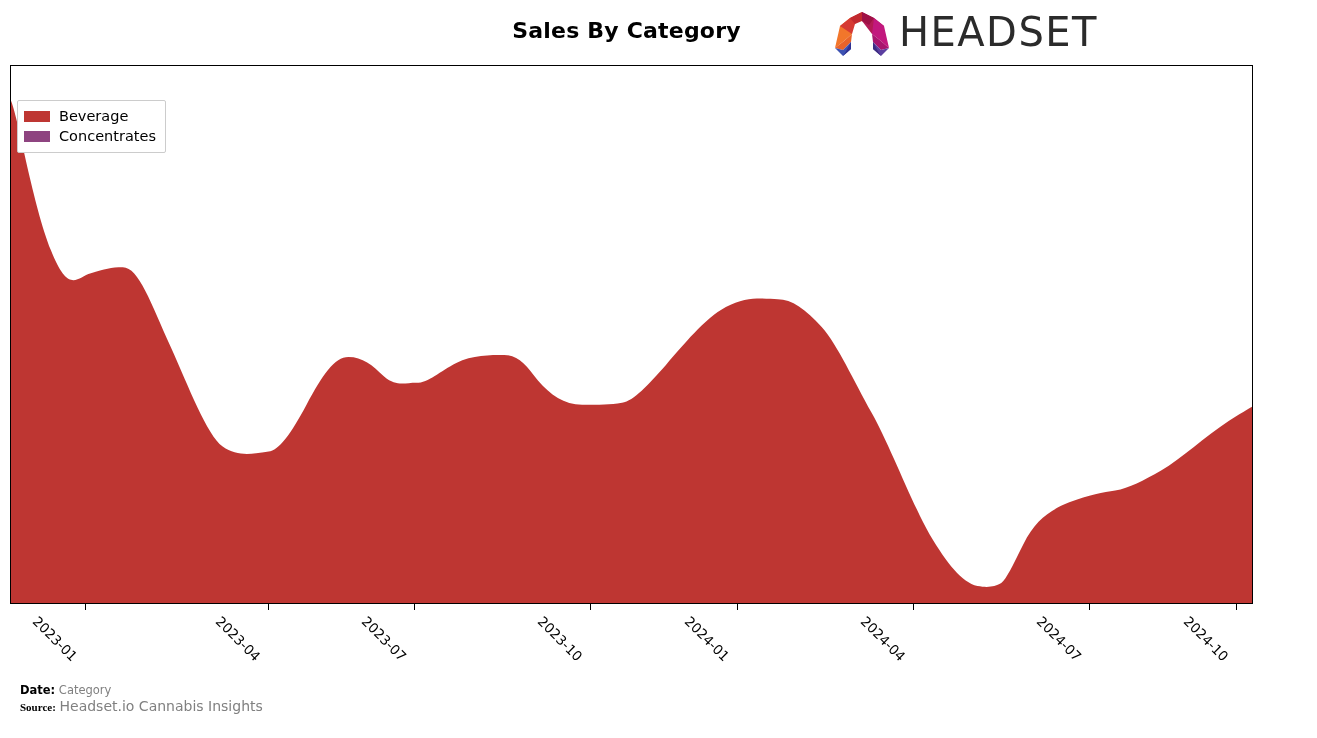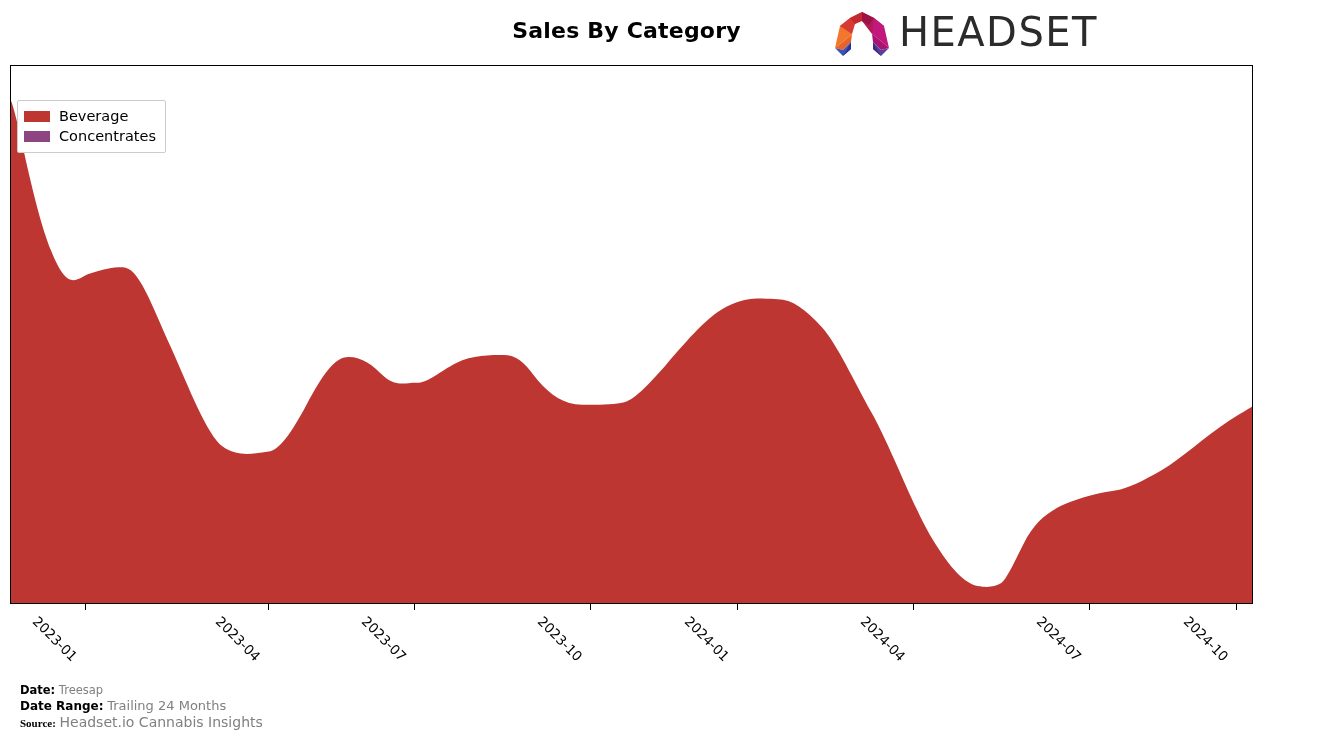--- a/index.html
+++ b/index.html
@@ -200,23 +200,19 @@
     <div class="xtick-label" style="left: 859px;">2024-04</div>
     <div class="xtick-mark" style="left: 1079px;"></div>
     <div class="xtick-label" style="left: 1035px;">2024-07</div>
     <div class="xtick-mark" style="left: 1226px;"></div>
     <div class="xtick-label" style="left: 1182px;">2024-10</div>
   </div>
 
 <div id="footer">
   <div class="footer-row r1">
     <span class="footer-key">Date:</span>
-    <span class="footer-val">Treesap</span>
-  </div>
-  <div class="footer-row r2">
-    <span class="footer-key">Date Range:</span>
-    <span class="footer-val">Trailing 24 Months</span>
+    <span class="footer-val">Category</span>
   </div>
   <div class="footer-row r3">
     <span class="footer-key">Source:</span>
     <span class="footer-val">Headset.io Cannabis Insights</span>
   </div>
 </div>
 
 </body></html>

